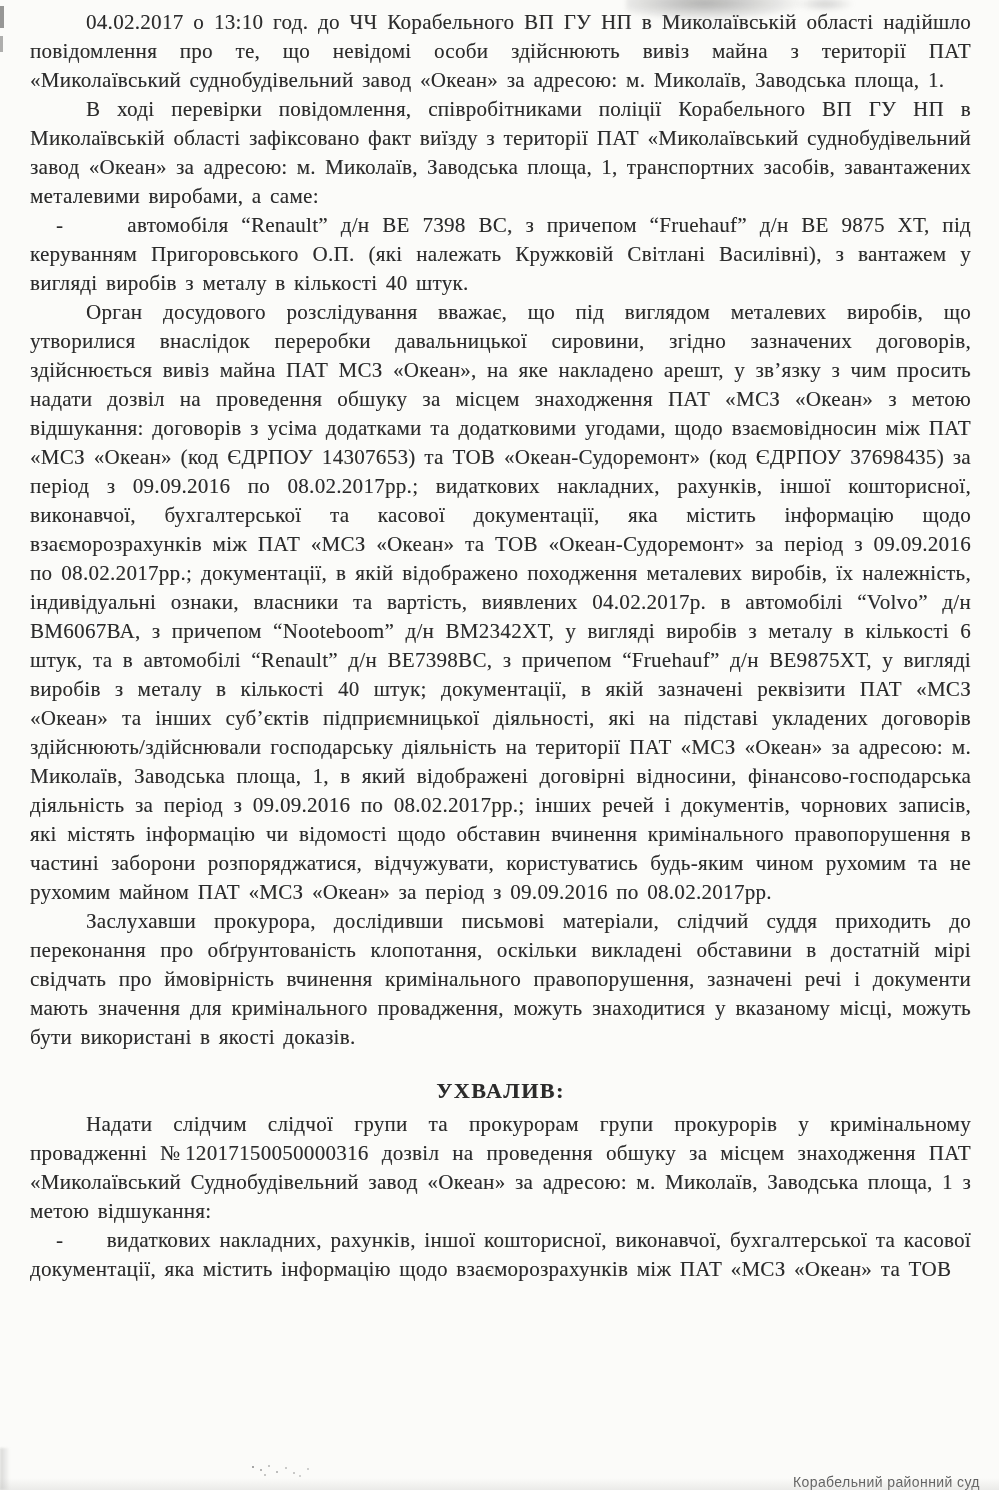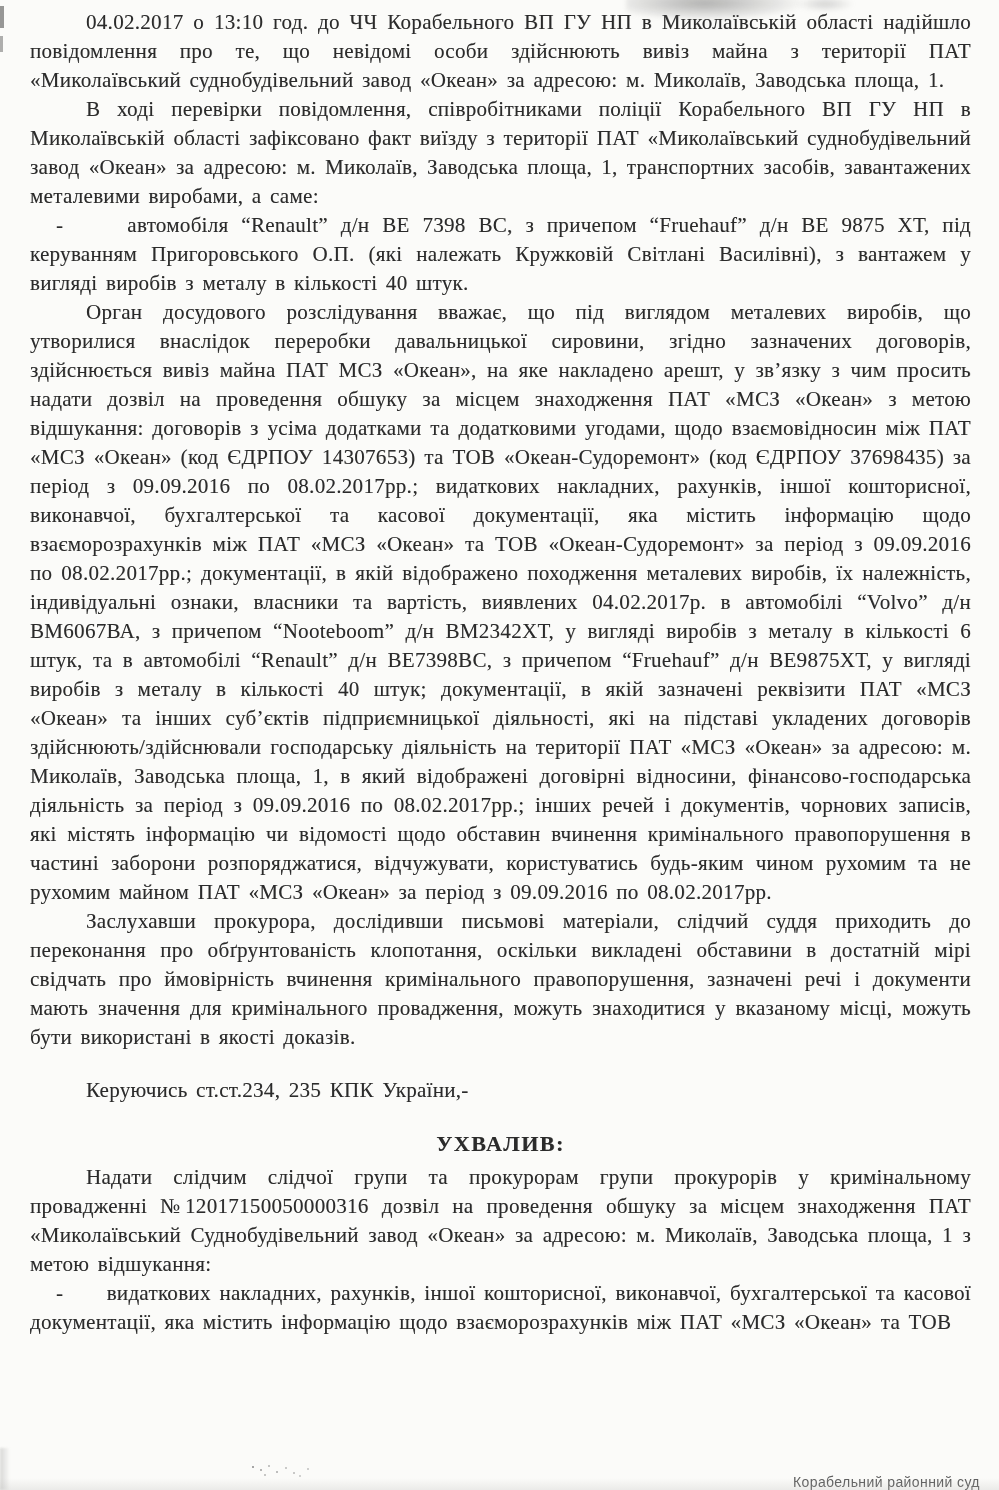--- a/index.html
+++ b/index.html
@@ -85,21 +85,20 @@
 </style>
 </head>
 <body>
 
 <div class="page">
   <p class="para">04.02.2017 о 13:10 год. до ЧЧ Корабельного ВП ГУ НП в Миколаївській області надійшло повідомлення про те, що невідомі особи здійснюють вивіз майна з території ПАТ «Миколаївський суднобудівельний завод «Океан» за адресою: м. Миколаїв, Заводська площа, 1.</p>
   <p class="para">В ході перевірки повідомлення, співробітниками поліції  Корабельного ВП ГУ НП в Миколаївській області зафіксовано факт виїзду з території ПАТ «Миколаївський суднобудівельний завод «Океан» за адресою: м. Миколаїв, Заводська площа, 1, транспортних засобів, завантажених металевими виробами, а саме:</p>
   <p class="list-item">-&nbsp;&nbsp;&nbsp;&nbsp;&nbsp;автомобіля “Renault” д/н ВЕ 7398 ВС, з причепом “Fruehauf” д/н ВЕ 9875 ХТ, під керуванням Пригоровського О.П. (які належать Кружковій Світлані Василівні), з вантажем у вигляді виробів з металу в кількості 40 штук.</p>
   <p class="para">Орган досудового розслідування вважає, що під виглядом металевих виробів, що утворилися внаслідок переробки давальницької сировини, згідно зазначених договорів, здійснюється вивіз майна ПАТ МСЗ «Океан», на яке накладено арешт, у зв’язку з чим просить надати дозвіл на проведення обшуку за місцем знаходження ПАТ «МСЗ «Океан» з метою відшукання: договорів з усіма додатками та додатковими угодами, щодо взаємовідносин між  ПАТ «МСЗ «Океан» (код ЄДРПОУ 14307653) та ТОВ «Океан-Судоремонт» (код ЄДРПОУ 37698435) за період з 09.09.2016 по 08.02.2017рр.; видаткових накладних, рахунків, іншої кошторисної, виконавчої, бухгалтерської та касової документації, яка містить інформацію щодо взаєморозрахунків між ПАТ «МСЗ «Океан» та ТОВ «Океан-Судоремонт» за період з 09.09.2016 по 08.02.2017рр.; документації, в якій відображено походження металевих виробів, їх належність, індивідуальні ознаки, власники та вартість, виявлених 04.02.2017р. в автомобілі “Volvo” д/н ВМ6067ВА, з причепом “Nooteboom” д/н  ВМ2342ХТ, у вигляді виробів з металу в кількості 6 штук, та в автомобілі “Renault” д/н ВЕ7398ВС, з причепом “Fruehauf” д/н ВЕ9875ХТ, у вигляді виробів з металу в кількості 40 штук; документації, в якій зазначені реквізити ПАТ «МСЗ «Океан» та інших суб’єктів підприємницької діяльності, які на підставі укладених договорів здійснюють/здійснювали господарську діяльність на території ПАТ «МСЗ «Океан» за адресою: м. Миколаїв, Заводська площа, 1, в який відображені договірні відносини, фінансово-господарська діяльність за період з 09.09.2016 по 08.02.2017рр.; інших речей і документів, чорнових записів, які містять інформацію чи відомості щодо обставин вчинення кримінального правопорушення в частині заборони розпоряджатися, відчужувати, користуватись будь-яким чином рухомим та не рухомим майном ПАТ «МСЗ «Океан» за період з 09.09.2016 по 08.02.2017рр.</p>
   <p class="para">Заслухавши прокурора, дослідивши письмові матеріали, слідчий суддя приходить до переконання про обґрунтованість клопотання, оскільки викладені обставини в достатній мірі свідчать про ймовірність вчинення кримінального правопорушення, зазначені речі і документи мають значення для кримінального провадження, можуть знаходитися у вказаному місці, можуть бути використані в якості доказів.</p>
-  <p class="para no-justify gap-before">Керуючись ст.ст.234, 235 КПК України,-</p>
   <p class="ruling-heading">УХВАЛИВ:</p>
   <p class="para">Надати слідчим слідчої групи та прокурорам групи прокурорів у кримінальному провадженні №12017150050000316 дозвіл на проведення обшуку за місцем знаходження ПАТ «Миколаївський Суднобудівельний завод «Океан» за адресою: м. Миколаїв, Заводська площа, 1 з метою відшукання:</p>
   <p class="list-item">-&nbsp;&nbsp;&nbsp;&nbsp;&nbsp;видаткових накладних, рахунків, іншої кошторисної, виконавчої, бухгалтерської та касової документації, яка містить інформацію щодо взаєморозрахунків між ПАТ «МСЗ «Океан» та ТОВ</p>
 </div>
 
 <div class="stamp">Корабельний районний суд</div>
 
 <div class="smudge-top"></div>
 <div class="smudge-top-2"></div>
 <div class="edge-mark-1"></div>

